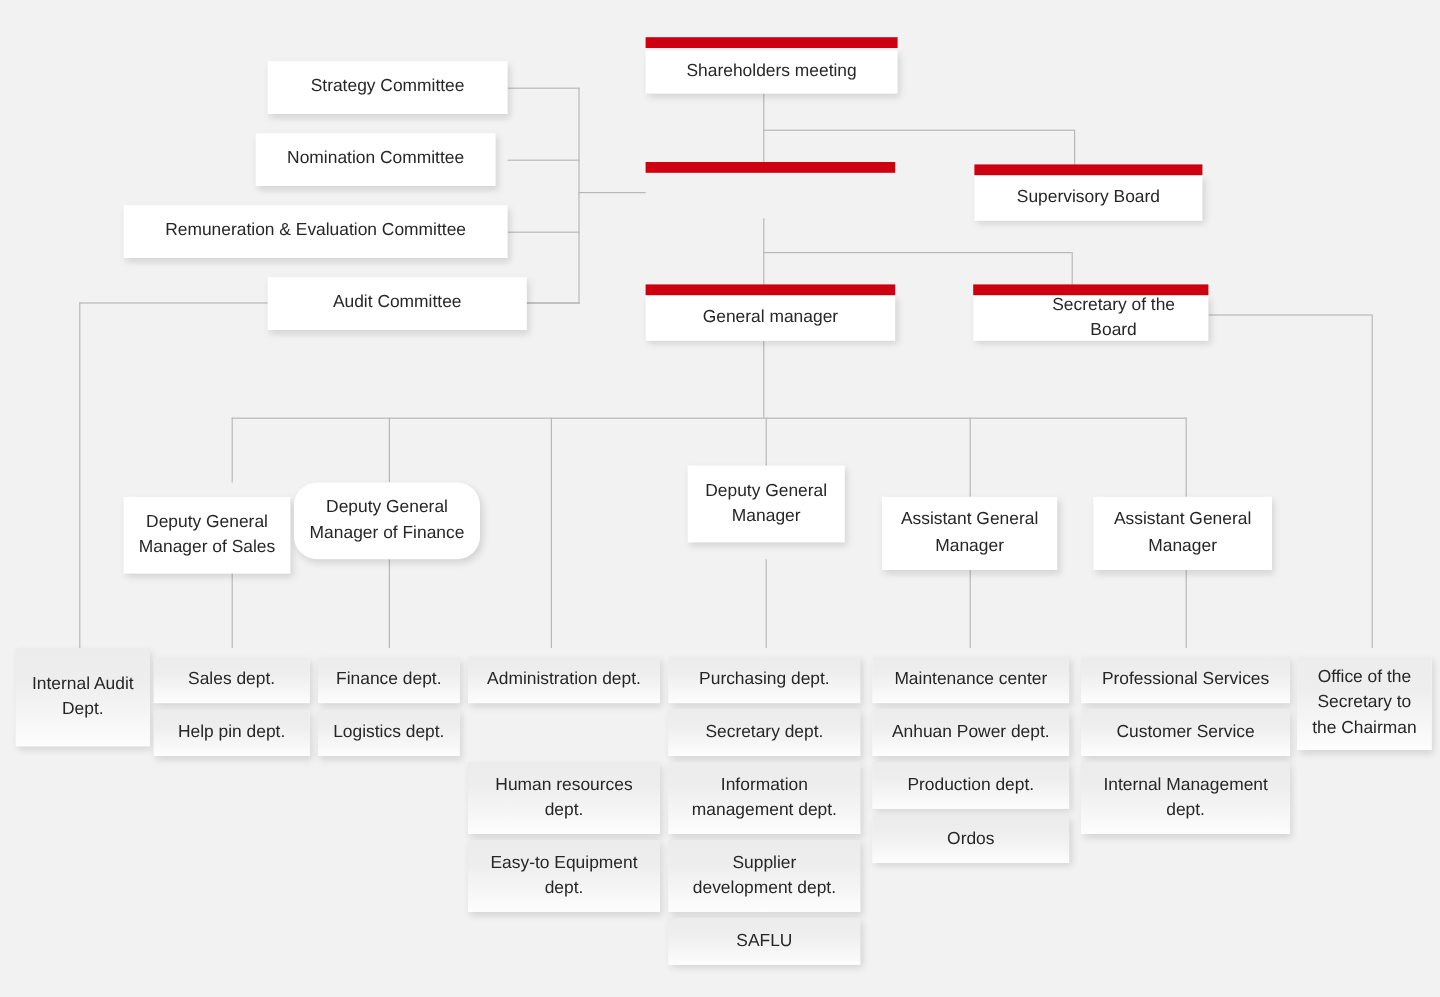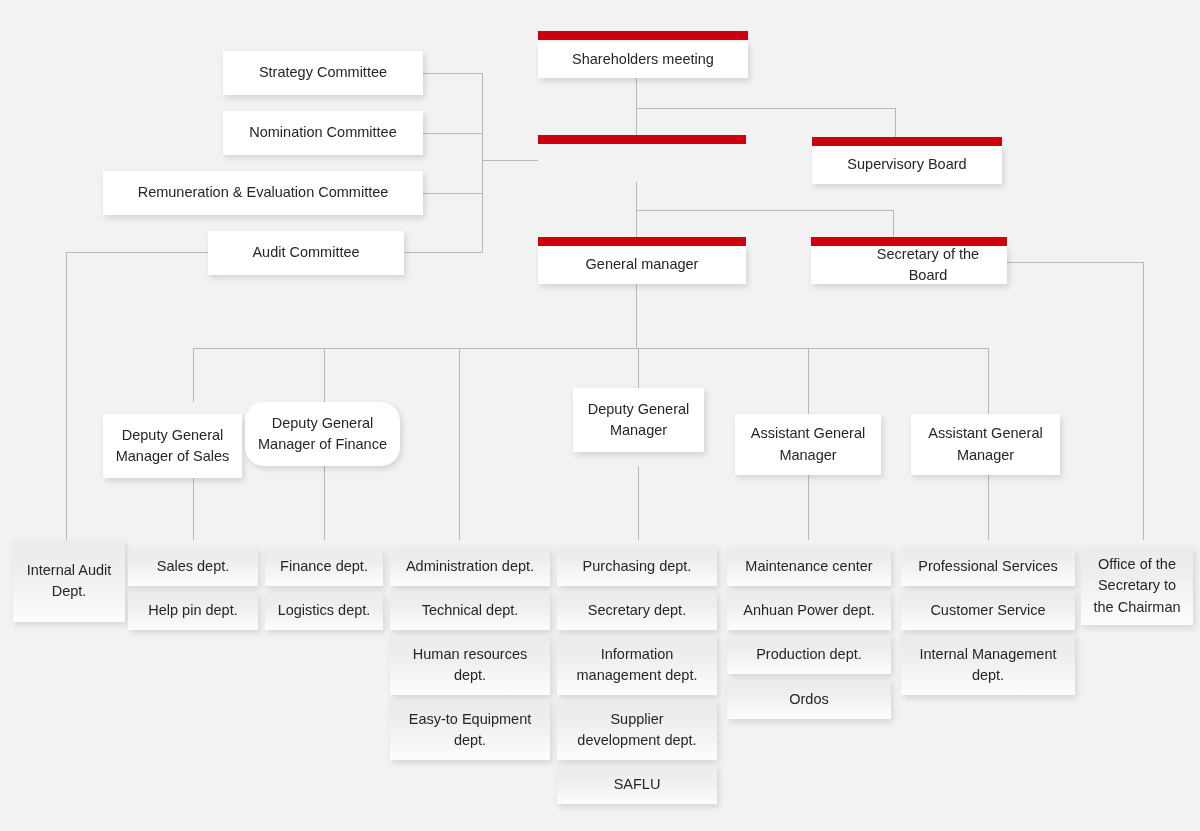--- a/index.html
+++ b/index.html
@@ -107,40 +107,39 @@
   <div class="capbar" style="left:812px;top:137px;width:190px;"></div>
   <div class="node exec" style="left:812px;top:146px;width:190px;height:38px;">Supervisory Board</div>
 
   <div class="capbar" style="left:538px;top:237px;width:208px;"></div>
   <div class="node exec" style="left:538px;top:246px;width:208px;height:38px;">General manager</div>
 
   <div class="capbar" style="left:811px;top:237px;width:196px;"></div>
   <div class="node exec" style="left:811px;top:246px;width:196px;height:38px;padding-left:48px;">Secretary of the Board</div>
 
   <div class="node exec" style="left:223px;top:51px;width:200px;height:44px;">Strategy Committee</div>
-  <div class="node exec" style="left:223px;top:111px;width:200px;height:44px;">Nomination Committee</div>
+  <div class="node exec" style="left:213px;top:111px;width:200px;height:44px;">Nomination Committee</div>
   <div class="node exec" style="left:103px;top:171px;width:320px;height:44px;">Remuneration &amp; Evaluation Committee</div>
-  <div class="node exec" style="left:208px;top:231px;width:196px;height:44px;">Audit Committee</div>
+  <div class="node exec" style="left:223px;top:231px;width:216px;height:44px;">Audit Committee</div>
 
   <div class="node exec" style="left:103px;top:402px;width:139px;height:64px;margin-top:12px;">Deputy General Manager of Sales</div>
   <div class="node exec" style="left:245px;top:402px;width:155px;height:64px;border-radius:19px;">Deputy General Manager of Finance</div>
   <div class="node exec" style="left:573px;top:388px;width:131px;height:64px;">Deputy General Manager</div>
   <div class="node exec" style="left:735px;top:414px;width:146px;height:61px;">Assistant General Manager</div>
   <div class="node exec" style="left:911px;top:414px;width:149px;height:61px;">Assistant General Manager</div>
 
   <div class="node dept" style="left:13px;top:540px;width:112px;height:82px;">Internal Audit Dept.</div>
 
   <div class="node dept" style="left:128px;top:548px;width:130px;height:38px;">Sales dept.</div>
   <div class="node dept" style="left:128px;top:592px;width:130px;height:38px;">Help pin dept.</div>
 
   <div class="node dept" style="left:265px;top:548px;width:118px;height:38px;">Finance dept.</div>
   <div class="node dept" style="left:265px;top:592px;width:118px;height:38px;">Logistics dept.</div>
 
   <div class="node dept" style="left:390px;top:547px;width:160px;height:39px;">Administration dept.</div>
-  <div class="node dept" style="left:390px;top:591px;width:160px;height:39px;">Technical dept.</div>
   <div class="node dept" style="left:390px;top:635px;width:160px;height:60px;">Human resources dept.</div>
   <div class="node dept" style="left:390px;top:700px;width:160px;height:60px;">Easy-to Equipment dept.</div>
 
   <div class="node dept" style="left:557px;top:547px;width:160px;height:39px;">Purchasing dept.</div>
   <div class="node dept" style="left:557px;top:591px;width:160px;height:39px;">Secretary dept.</div>
   <div class="node dept" style="left:557px;top:635px;width:160px;height:60px;">Information management dept.</div>
   <div class="node dept" style="left:557px;top:700px;width:160px;height:60px;">Supplier development dept.</div>
   <div class="node dept" style="left:557px;top:765px;width:160px;height:39px;">SAFLU</div>
 
   <div class="node dept" style="left:727px;top:547px;width:164px;height:39px;">Maintenance center</div>

